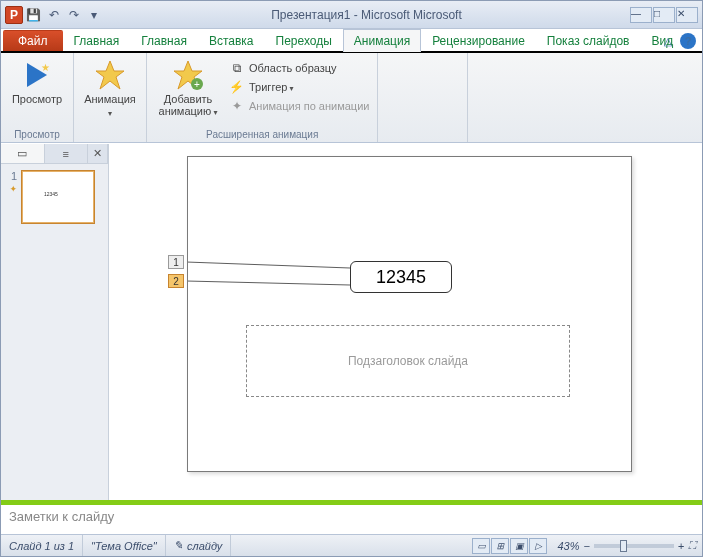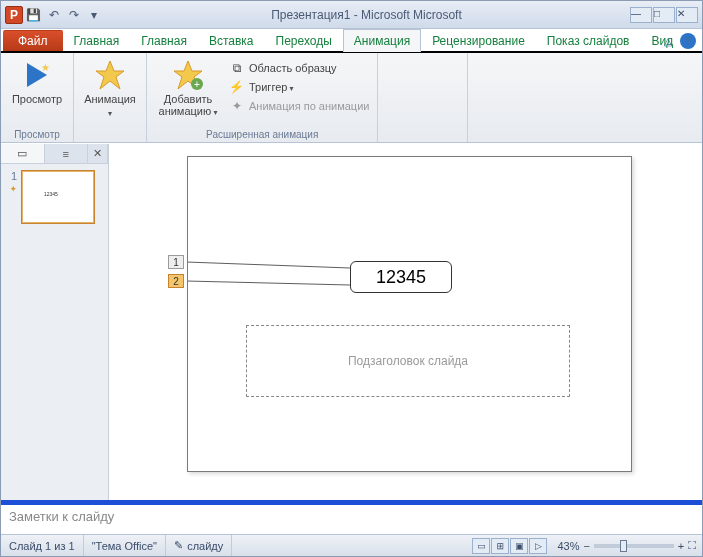--- a/index.html
+++ b/index.html
@@ -50,24 +50,24 @@
 
   .canvaswrap { flex:1; background:#fff; position:relative; overflow:hidden; }
   .slide { position:absolute; left:78px; top:12px; width:445px; height:316px; background:#fff; border:1px solid #7a7a7a; box-shadow:2px 2px 4px rgba(0,0,0,0.15); }
   .anitag { position:absolute; width:16px;height:14px; border:1px solid #9a9a9a; background:#eee; font-size:10px; display:flex;align-items:center;justify-content:center; color:#333; }
   .anitag.t1 { left:-20px; top:98px; }
   .anitag.t2 { left:-20px; top:117px; background:#f5c56b; border-color:#c7842f; }
   svg.connectors { position:absolute; left:0; top:0; pointer-events:none; }
   .titlebox { position:absolute; left:162px; top:104px; width:102px; height:32px; border:1px solid #333; border-radius:6px; background:#fff; font-size:18px; display:flex;align-items:center;justify-content:center; }
   .subbox { position:absolute; left:58px; top:168px; width:324px; height:72px; border:1px dashed #888; font-size:12px; color:#9a9a9a; display:flex;align-items:center;justify-content:center; }
 
-  .notes { height:34px; border-top:5px solid #1d4ed8; background:#fff; padding:4px 8px; font-size:13px; color:#888; }
-
-  
-  .status { position:absolute; bottom:0; left:0; right:0; height:22px; background:linear-gradient(#eef1f6,#d9e0ea); border-top:1px solid #b7c4d7; display:flex; align-items:center; font-size:11px; color:#3b4d6b; }
+  .notes { height:34px; border-top:5px solid #84cc16; background:#fff; padding:4px 8px; font-size:13px; color:#888; }
+
+  
+  .status { position:absolute; bottom:0; left:0; right:0; height:22px; background:linear-gradient(#eef1f6,#d9e0ea); border-top:1px solid #b7c4d7; display:flex; align-items:center; font-size:11px; color:#3b4d6b;font-style:italic; }
   .status .seg { padding:0 8px; border-right:1px solid #c1cbd9; height:100%; display:flex;align-items:center; gap:4px; }
   .status .spacer { flex:1; }
   .viewbtns { display:flex; gap:1px; padding:0 4px; }
   .vbtn { width:18px;height:16px; border:1px solid #9bb0cc; background:#e3ebf5; display:flex;align-items:center;justify-content:center; font-size:9px; color:#3b4d6b; }
   .zoom { display:flex; align-items:center; gap:4px; padding:0 6px; }
   .zslider { width:80px;height:4px;background:#c1cbd9; position:relative; }
   .zslider .zthumb { position:absolute; left:26px; top:-4px; width:7px;height:12px;background:#e3ebf5;border:1px solid #6a7a92; }
 </style>
 </head>
 <body>

